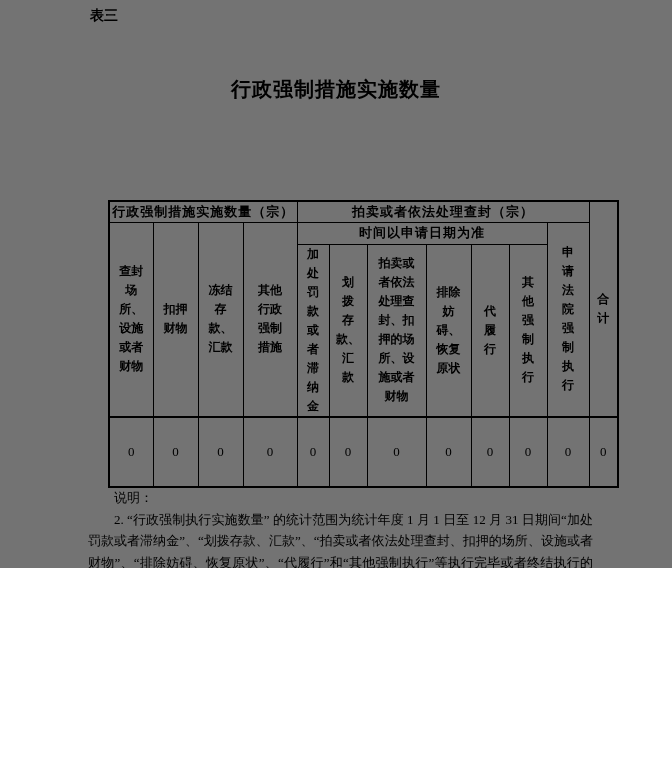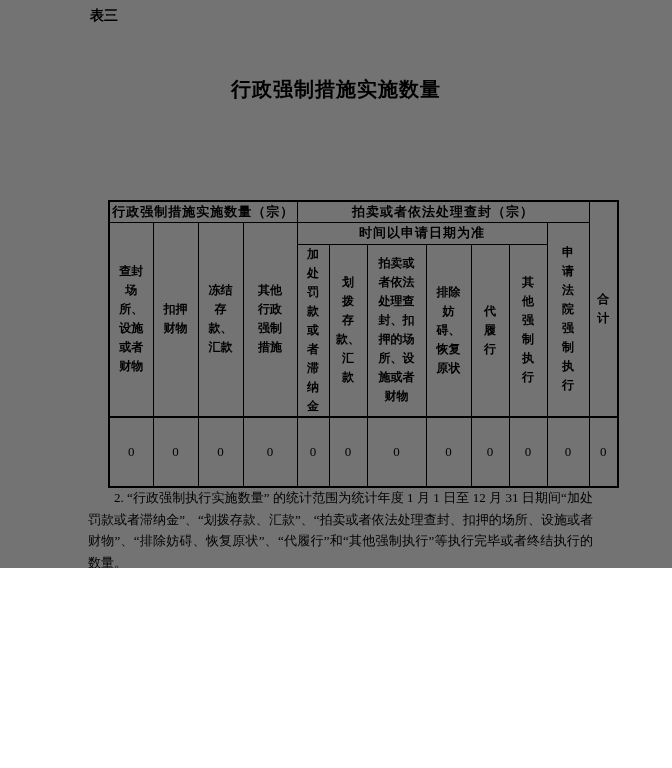--- a/index.html
+++ b/index.html
@@ -196,16 +196,17 @@
       <td>0</td>
       <td>0</td>
       <td>0</td>
       <td>0</td>
       <td>0</td>
     </tr>
   </tbody>
     </table>
 
   <div class="notes">
+    <p class="nh">说明：</p>
     <p>2. “行政强制执行实施数量” 的统计范围为统计年度 1 月 1 日至 12 月 31 日期间“加处罚款或者滞纳金”、“划拨存款、汇款”、“拍卖或者依法处理查封、扣押的场所、设施或者财物”、“排除妨碍、恢复原状”、“代履行”和“其他强制执行”等执行完毕或者终结执行的数量。</p>
   </div>
 
 </div>
 
 </body></html>

